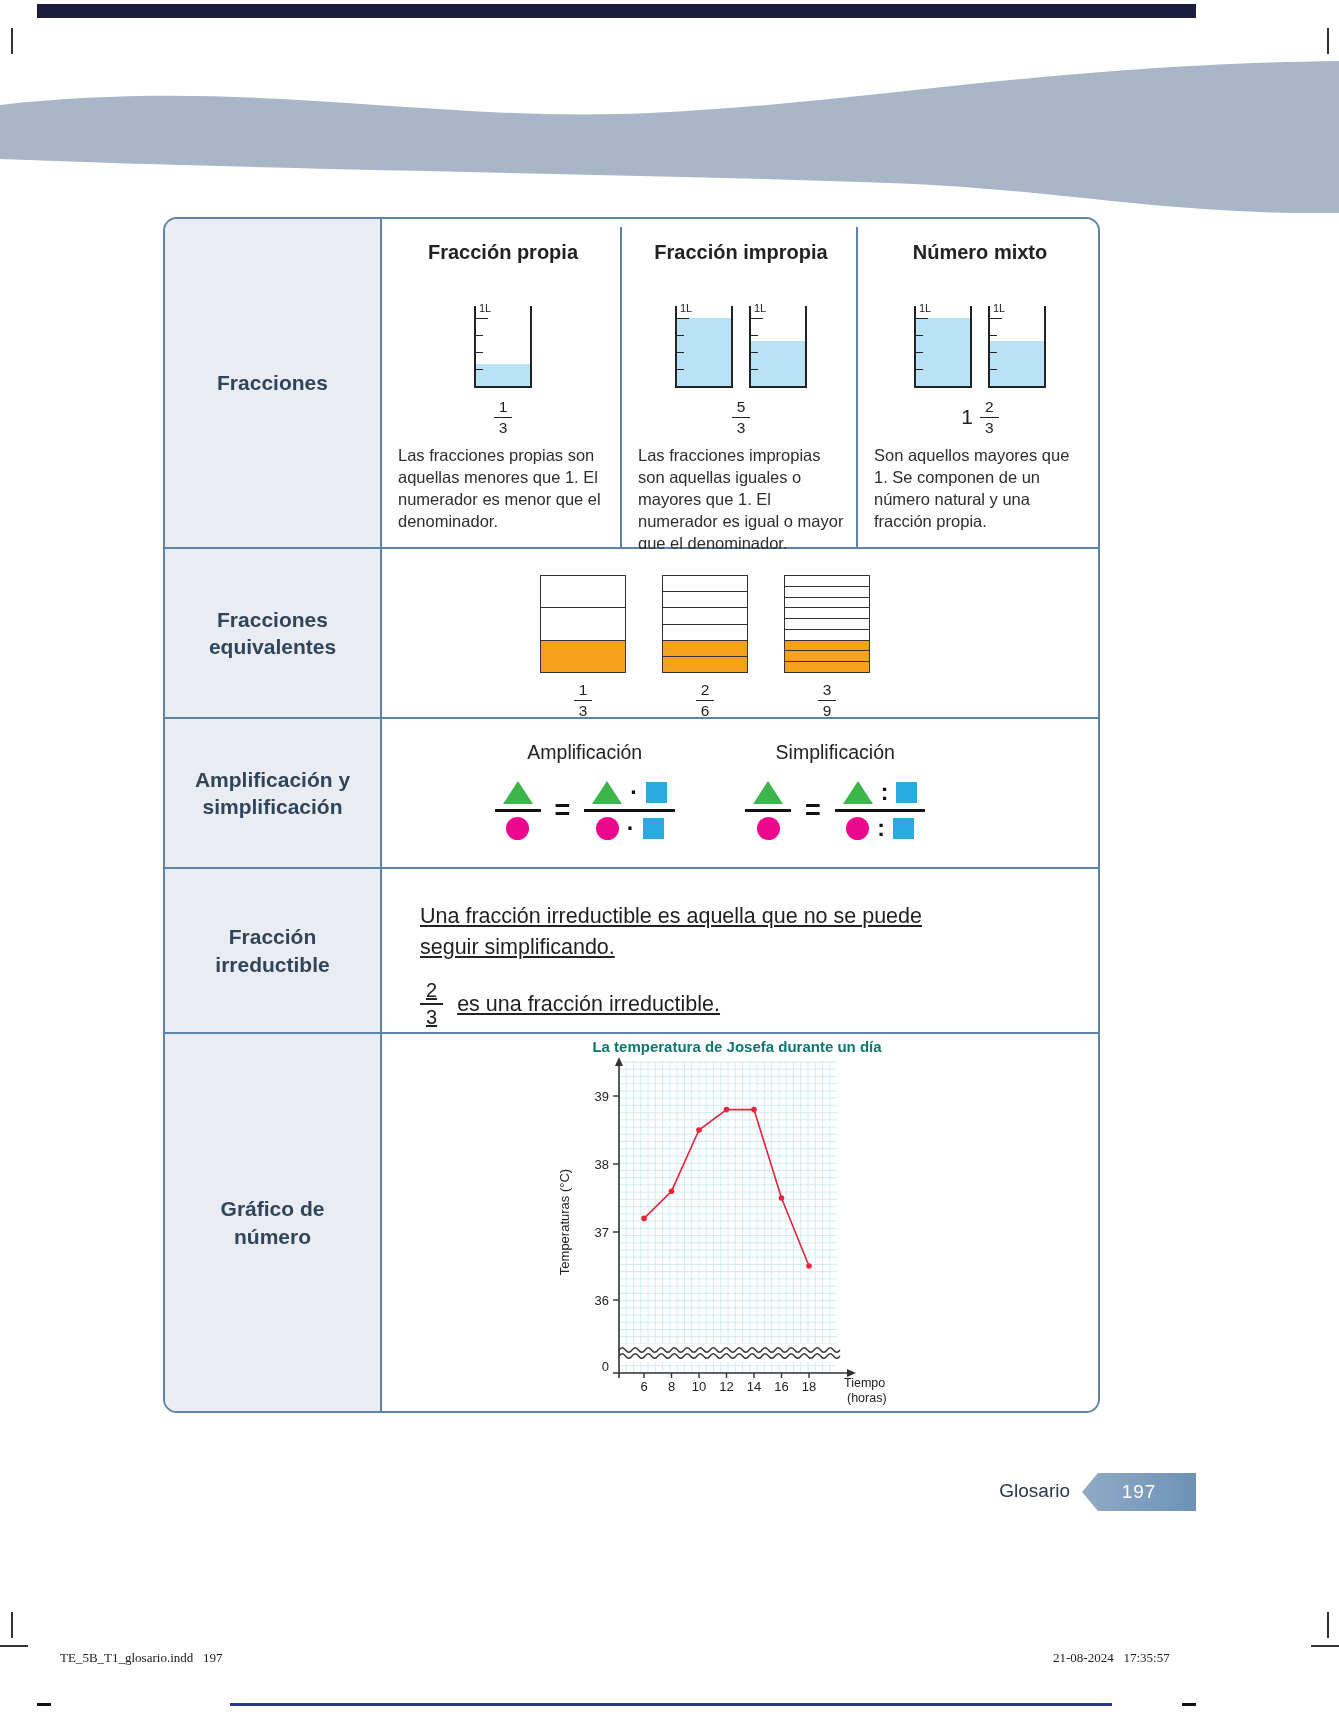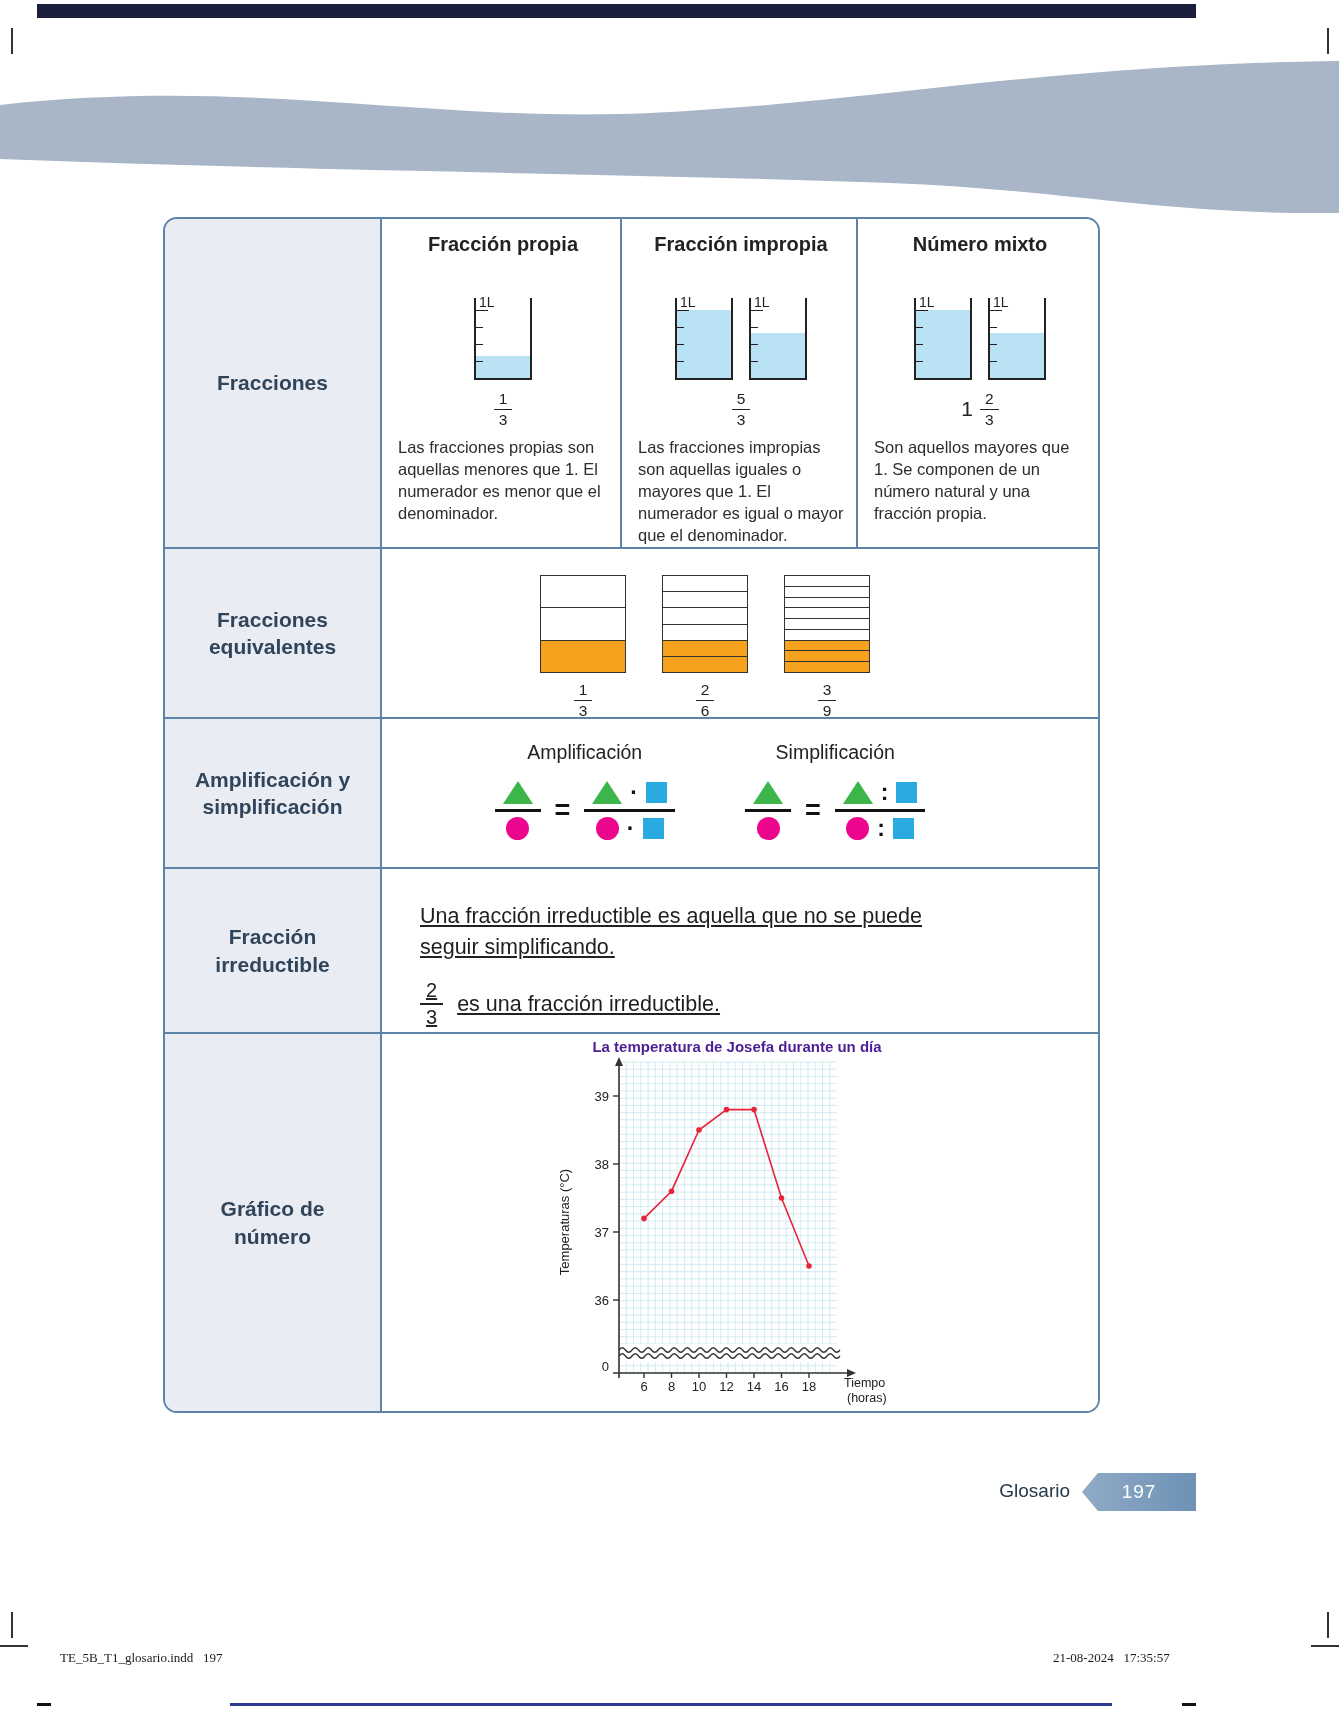--- a/index.html
+++ b/index.html
@@ -23,27 +23,27 @@
     border-bottom:2.5px solid var(--table-border,#5d84a8);
     display:flex;align-items:center;justify-content:center;text-align:center;
     padding:0 18px;font-size:21px;font-weight:bold;color:#30445a;line-height:1.3;}
   .content-cell{box-sizing:border-box;border-bottom:2.5px solid var(--table-border,#5d84a8);
     position:relative;background:#fff;}
   .nb{border-bottom:none !important;}
 
   
   .frac-grid{display:grid;grid-template-columns:240px 236px 1fr;height:100%;}
   .fcol{box-sizing:border-box;padding:14px 12px 0 16px;display:flex;flex-direction:column;align-items:center;
-        border-right:2.5px solid var(--table-border,#5d84a8);}
+        border-right:2.5px solid var(--table-border,#5d84a8);margin-top:8px;}
   .fcol:last-child{border-right:none;}
   .fcol-title{font-size:20px;font-weight:600;color:#222;text-align:center;margin-bottom:4px;}
   .beaker-area{height:112px;display:flex;align-items:flex-end;justify-content:center;gap:16px;margin-top:8px;}
   .beaker{position:relative;width:54px;height:80px;border:2px solid #222;border-top:none;box-sizing:content-box;}
   .bfill{position:absolute;left:0;right:0;bottom:0;background:var(--beaker-fill,#b9e2f5);}
-  .bunit{position:absolute;top:-4px;left:3px;font-size:14px;color:#222;}
+  .bunit{position:absolute;top:-4px;left:3px;font-size:11px;color:#222;}
   .bmark{position:absolute;left:0;width:7px;border-top:1.6px solid #222;}
   .bmark.long{width:12px;}
   .frac-area{height:50px;display:flex;align-items:center;justify-content:center;margin-top:4px;gap:5px;}
   .frac{display:inline-flex;flex-direction:column;align-items:center;line-height:1.15;font-size:15.5px;color:#222;}
   .frac .num{border-bottom:1.6px solid #222;padding:0 5px 1px;}
   .frac .den{padding-top:1px;}
   .whole{font-size:21px;margin-right:2px;}
   .desc{align-self:stretch;font-size:16.5px;line-height:1.34;color:#2d2d2d;margin-top:2px;}
 
   
@@ -73,21 +73,21 @@
   
   .irred{padding:32px 40px 0 38px;text-decoration:underline;}
   .irred .line{font-size:21.5px;color:#1f1f1f;line-height:1.45;}
   .irred-frase{display:flex;align-items:center;gap:14px;margin-top:16px;}
   .frac.big{font-size:20px;}
   .frac.big .num{border-bottom-width:2px;padding:0 6px 1px;}
   .irred-after{font-size:21.5px;color:#1f1f1f;text-align:center;}
 
   
   .chart-wrap{position:absolute;left:170px;top:4px;width:370px;}
-  .chart-title{text-align:center;font-size:15px;font-weight:bold;color:#4c1d95;margin-bottom:2px;}
+  .chart-title{text-align:center;font-size:15px;font-weight:bold;color:#0f766e;margin-bottom:2px;}
   #line-chart{display:block;}
 
   
   .footer-label{position:absolute;left:960px;top:1480px;width:110px;text-align:right;font-size:19px;color:#24384b;}
   .page-tab{position:absolute;left:1082px;top:1473px;width:114px;height:38px;
     clip-path:polygon(0 50%,14% 0,100% 0,100% 100%,14% 100%);
     background:linear-gradient(90deg,#91abc6,var(--tab-blue,#6d92b6));
     display:flex;align-items:center;justify-content:center;}
   .page-tab span{color:#fff;font-size:19px;letter-spacing:1px;}
 

